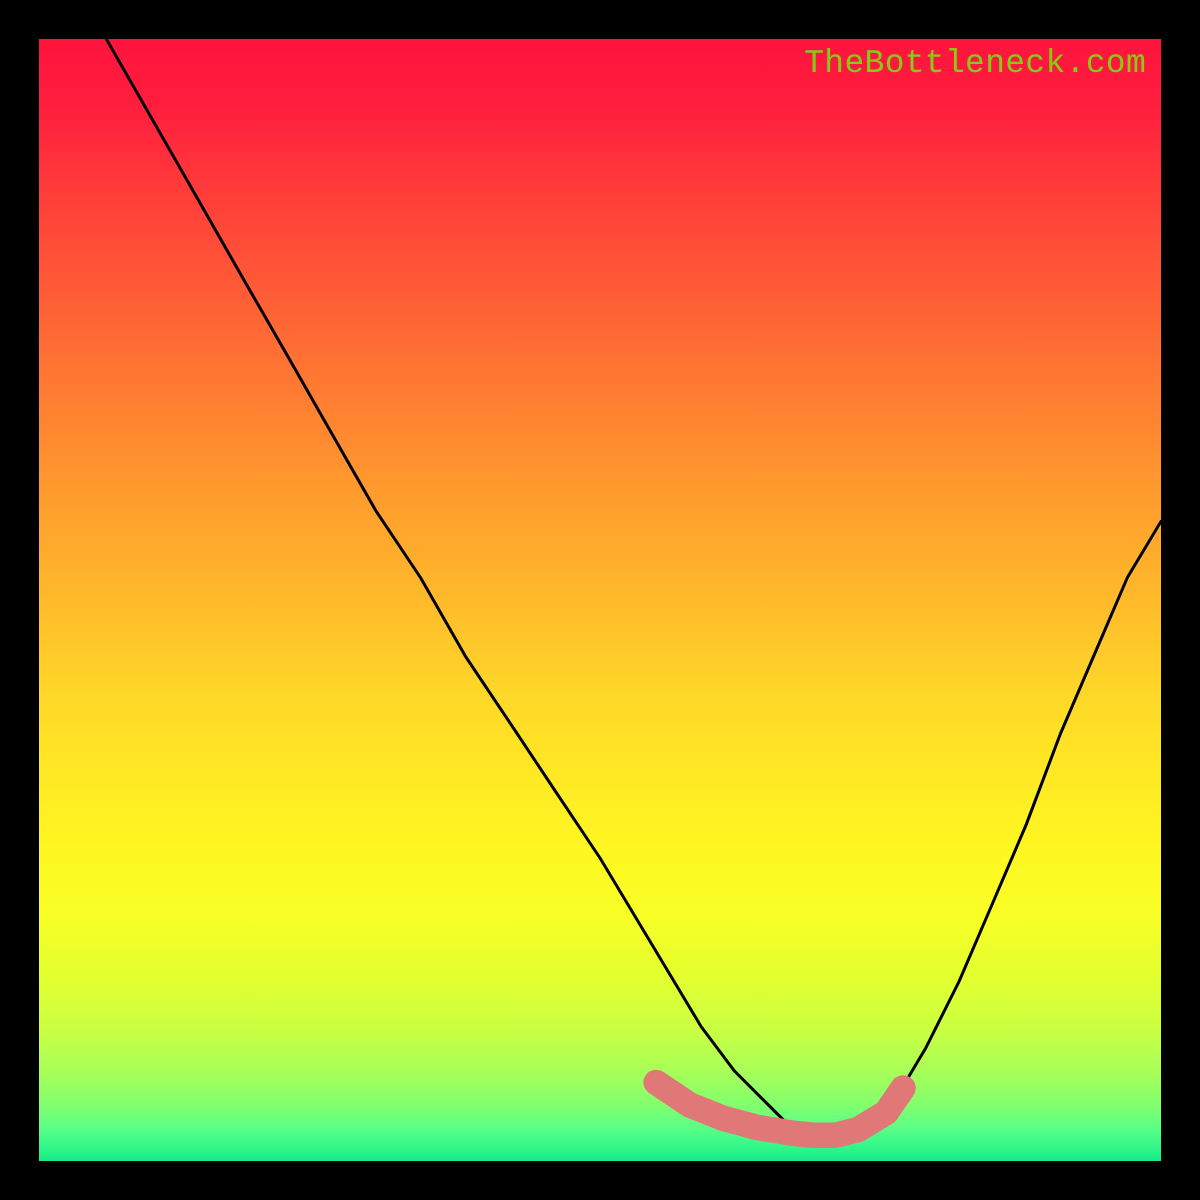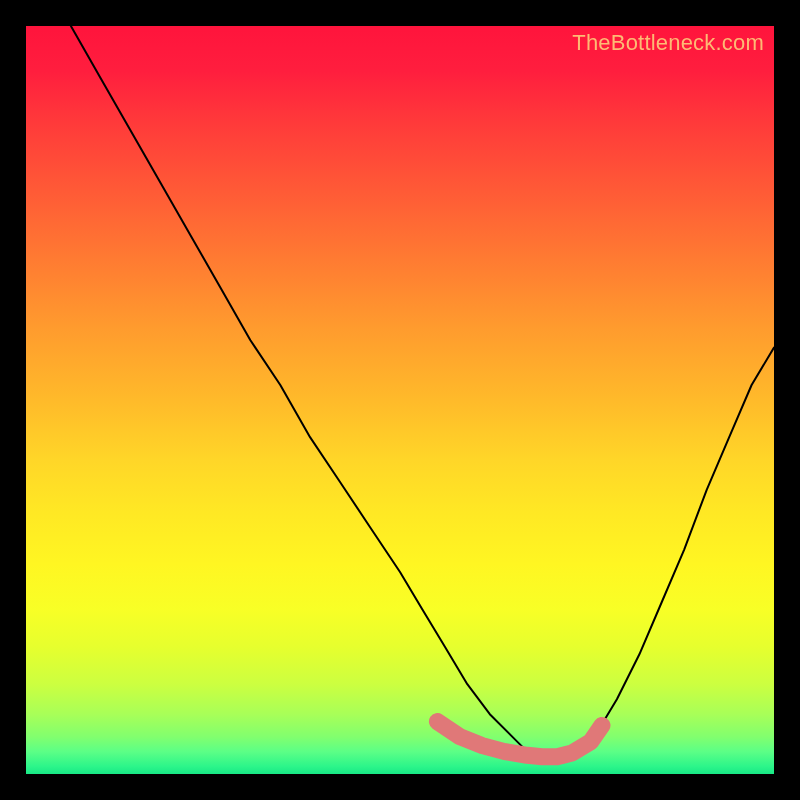--- a/index.html
+++ b/index.html
@@ -47,24 +47,25 @@
       #82ff6e 95%,
       #5cff86 97%,
       #2cf58a 99%,
       #18e886 100%
     );
   }
   .watermark {
     position: absolute;
     top: 4px;
     right: 10px;
-    color: #fdba74;
+    color: #84cc16;
     font-size: 22px;
     font-weight: 500;
     letter-spacing: 0.2px;
+    font-family: Liberation Mono, monospace;
   }
   svg.curve {
     position: absolute;
     inset: 0;
   }
 </style>
 </head>
 <body>
 
 <div class="frame">

